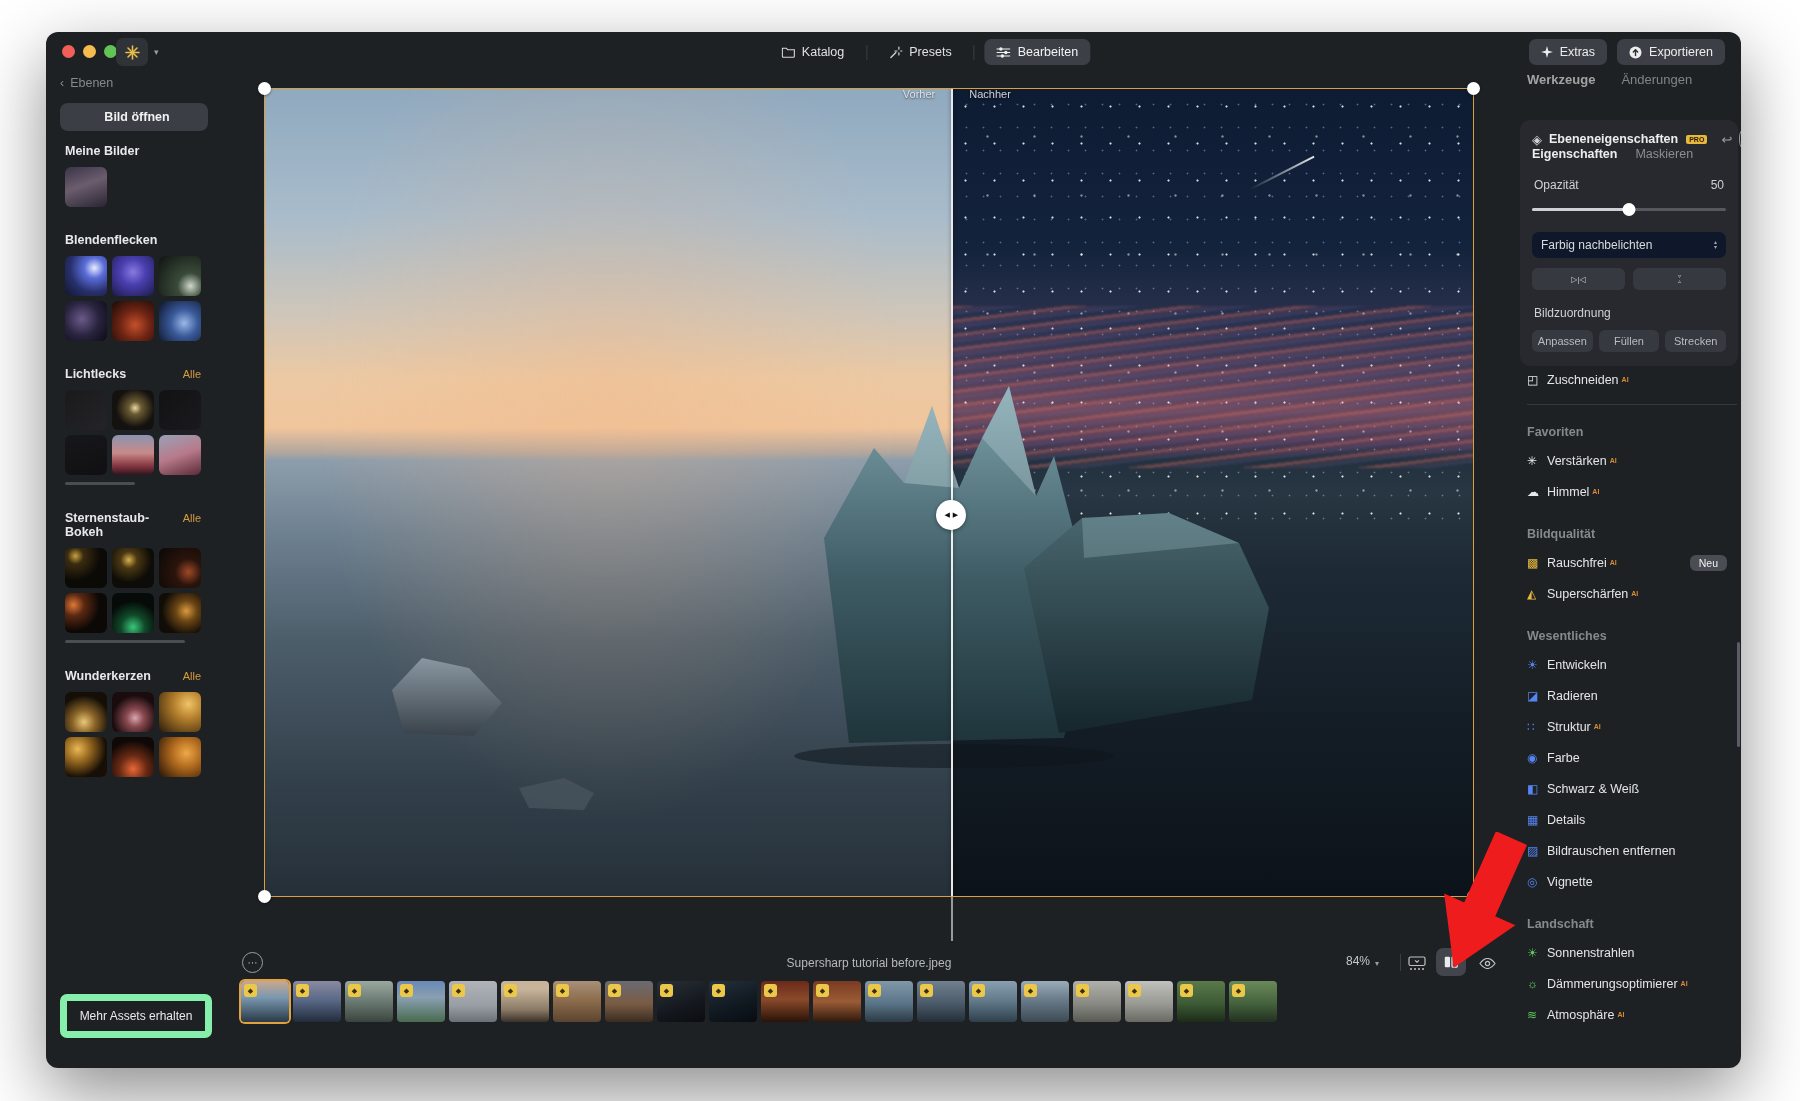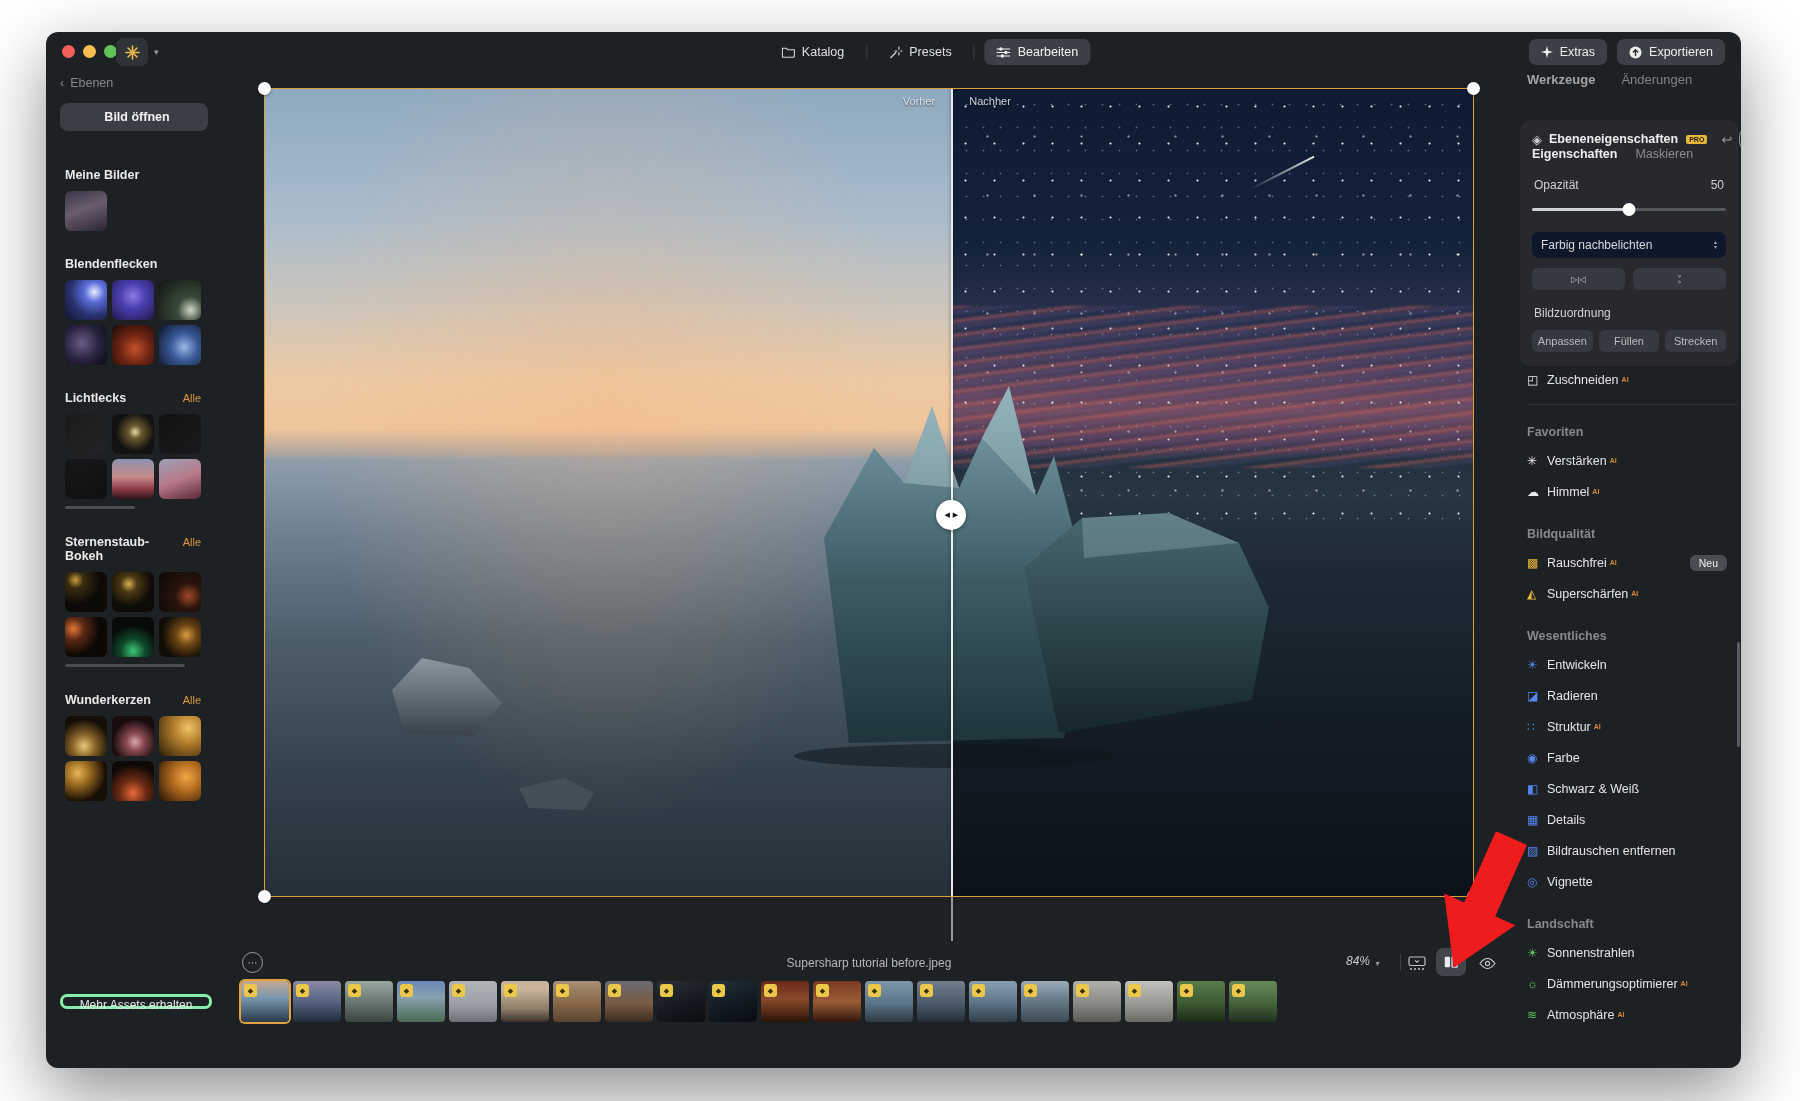--- a/index.html
+++ b/index.html
@@ -17,29 +17,29 @@
   .tab.active{background:#3c4046;color:#f2f3f4;}
   .tabsep{width:1px;height:15px;background:#3a3d41;margin:0 10px;}
   .topright{position:absolute;right:16px;top:7px;display:flex;gap:10px;}
   .pill{display:flex;align-items:center;gap:7px;height:26px;padding:0 12px;background:#3c4046;border-radius:7px;
     font-size:12.5px;color:#eceded;}
   
   .back{position:absolute;left:14px;top:44px;font-size:12.5px;color:#85888d;display:flex;gap:6px;align-items:center;}
   .openbtn{position:absolute;left:14px;top:71px;width:148px;height:28px;background:#3b3f45;border:none;border-radius:8px;
     color:#f0f1f2;font-size:12.5px;font-family:inherit;font-weight:bold;padding-left:12px;}
   .sections{position:absolute;left:19px;top:112px;width:150px;}
-  .section{margin-bottom:26px;margin-top:24px;}
+  .section{margin-bottom:26px;}
   .sec-head{display:flex;justify-content:space-between;align-items:baseline;margin-bottom:9px;width:136px;}
   .sec-title{font-size:12.5px;font-weight:bold;color:#e8e9ea;}
   .alle{font-size:11px;color:#d99b3e;}
   .grid{display:flex;flex-wrap:wrap;gap:5px;width:140px;}
   .thumb{width:42px;height:40px;border-radius:6px;}
   .hbar{height:3px;background:#4a4d52;border-radius:2px;margin-top:7px;}
-  .assetsbtn{position:absolute;left:14px;top:962px;width:152px;height:15px;background:transparent;
-    border:3px solid #86efac;border-radius:7px;color:#e8e9ea;font-size:12px;font-family:inherit;}
+  .assetsbtn{position:absolute;left:14px;top:962px;width:152px;height:44px;background:transparent;
+    border:7px solid #86efac;border-radius:7px;color:#e8e9ea;font-size:12px;font-family:inherit;}
   
   .canvas-clip{position:absolute;left:218px;top:56px;width:1210px;height:809px;overflow:hidden;background:#000;}
   .half{position:absolute;top:0;bottom:0;}
   .before{left:0;width:56.8%;
     background:radial-gradient(ellipse at 50% 38%,rgba(244,180,130,.30),transparent 60%),
     linear-gradient(180deg,#8fa9bf 0%,#a9bccb 16%,#cfc6b9 28%,#ecc9a3 36%,#f0c59c 42%,#b3a79e 45%,
       #8d9dab 46%,#6e8191 55%,#4d5e6b 68%,#33414c 85%,#252f38 100%);}
   .after{right:0;width:43.2%;
     background:linear-gradient(180deg,#0d1b33 0%,#14233c 20%,#2e3350 30%,#51405c 36%,#6e4a5e 40%,
       #4a3a55 44%,#233140 46%,#273642 50%,#1d2a35 60%,#131c25 80%,#0c1219 100%);}
@@ -52,32 +52,32 @@
     background:repeating-linear-gradient(173deg,rgba(226,110,96,.5) 0 3px,rgba(160,90,120,.2) 3px 7px,
       rgba(100,110,180,.25) 7px 9px,transparent 9px 14px);}
   .shoot{position:absolute;left:63%;top:6%;width:2px;height:72px;transform:rotate(63deg);
     background:linear-gradient(180deg,rgba(255,255,255,.9),transparent);}
   .bergs{position:absolute;inset:0;}
   .split{position:absolute;top:0;bottom:0;left:56.8%;width:1.5px;background:rgba(255,255,255,.9);
     box-shadow:0 0 4px rgba(0,0,0,.4);}
   .split-handle{position:absolute;left:56.8%;top:412px;transform:translateX(-50%);width:30px;height:30px;
     border-radius:50%;background:#fff;display:flex;align-items:center;justify-content:center;gap:3px;
     font-size:7px;color:#111;box-shadow:0 1px 4px rgba(0,0,0,.4);}
-  .cmp-lbl{position:absolute;top:7px;font-size:11px;color:rgba(240,240,242,.85);text-shadow:0 1px 2px rgba(0,0,0,.55);}
+  .cmp-lbl{position:absolute;top:0;font-size:11px;color:rgba(240,240,242,.85);text-shadow:0 1px 2px rgba(0,0,0,.55);}
   .lbl-before{left:calc(56.8% - 96px);width:80px;text-align:right;}
   .lbl-after{left:calc(56.8% + 18px);}
   .canvas-frame{position:absolute;left:218px;top:56px;width:1210px;height:809px;pointer-events:none;
     border:1.5px solid #dd9e3c;box-sizing:border-box;}
   .chandle{position:absolute;width:13px;height:13px;border-radius:50%;background:#fff;box-shadow:0 1px 3px rgba(0,0,0,.4);}
   .split-ext{position:absolute;left:calc(218px + 687px);top:865px;width:1.5px;height:44px;background:rgba(255,255,255,.55);}
   
   .ellipsisbtn{position:absolute;left:196px;top:920px;width:19px;height:19px;border:1.5px solid #9a9da2;border-radius:50%;
     color:#b9bcc0;font-size:10px;display:flex;align-items:center;justify-content:center;line-height:0;}
   .filename{position:absolute;left:218px;top:924px;width:1210px;text-align:center;font-size:12px;color:#b6b8bd;}
-  .zoomctrl{position:absolute;left:1300px;top:922px;display:flex;align-items:flex-end;gap:5px;font-size:12px;color:#c6c8cc;font-style:italic;}
+  .zoomctrl{position:absolute;left:1300px;top:922px;display:flex;align-items:flex-end;gap:5px;font-size:12px;color:#c6c8cc;}
   .vsep{position:absolute;left:1354px;top:922px;width:1px;height:17px;background:#3c3f44;}
   .sbicon{position:absolute;top:919px;display:flex;align-items:center;justify-content:center;width:26px;height:24px;}
   .cmpbtn{position:absolute;left:1390px;top:916px;width:30px;height:28px;background:#42464c;border-radius:7px;
     display:flex;align-items:center;justify-content:center;}
   
   .filmstrip{position:absolute;left:195px;top:949px;display:flex;gap:4px;}
   .fthumb{position:relative;width:48px;height:41px;border-radius:4px;flex:none;}
   .fthumb.selected{box-shadow:0 0 0 2px #e0a23e;}
   .fbadge{position:absolute;left:3px;top:3px;width:13px;height:13px;background:#ecc84a;border-radius:3px;
     display:flex;align-items:center;justify-content:center;font-size:7px;color:#3a2e08;}

